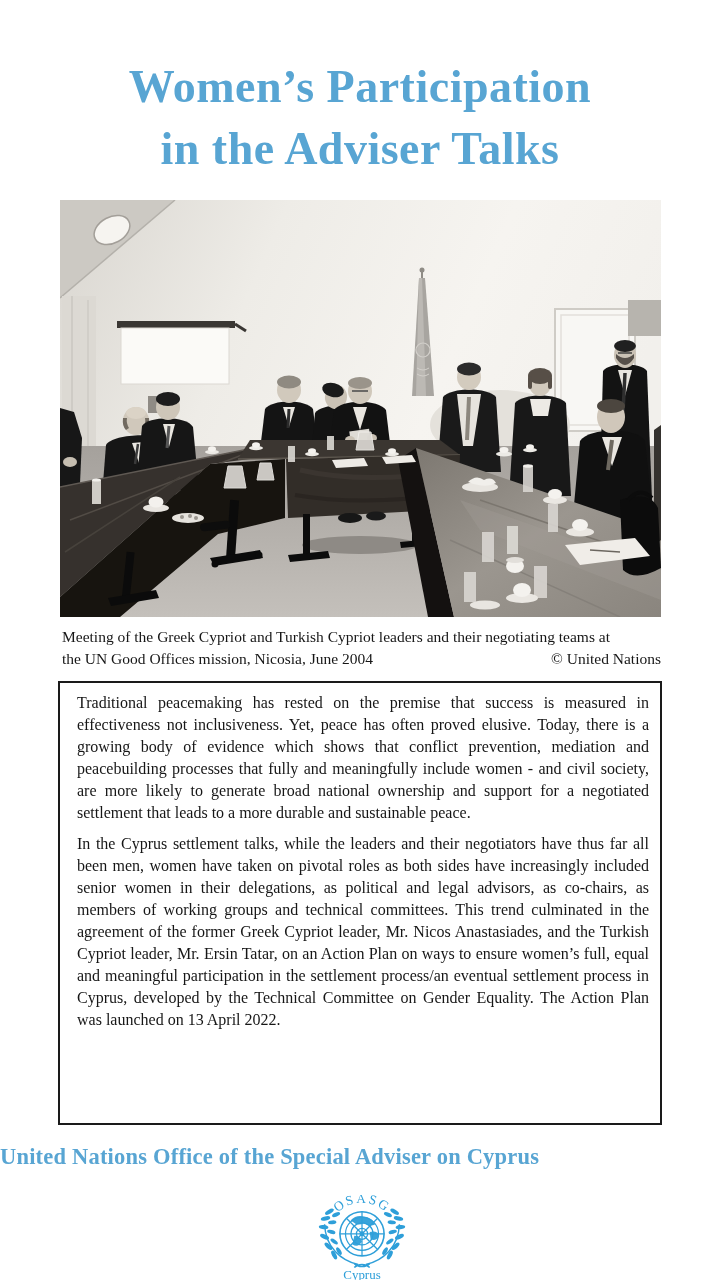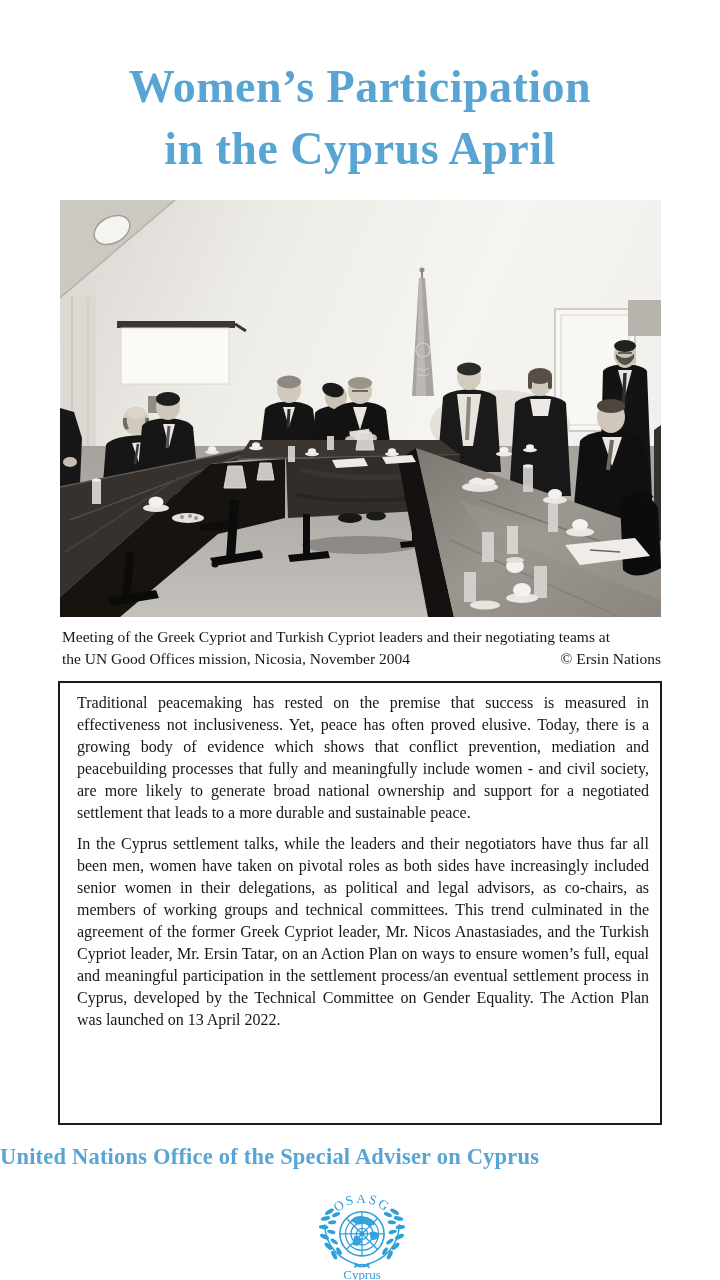--- a/index.html
+++ b/index.html
@@ -48,21 +48,21 @@
   .logo-arc-text{fill:var(--logo-blue);font-family:"Liberation Serif",serif;font-size:14px;letter-spacing:2px;}
   .logo-cyprus{fill:var(--logo-blue);font-family:"Liberation Serif",serif;font-size:13.5px;}
 </style>
 </head>
 <body>
 
 <div class="page">
 
   <h1 class="title">
     <span>Women’s Participation</span>
-    <span>in the Cyprus April</span>
+    <span>in the Adviser Talks</span>
   </h1>
 
   <div class="photo">
     <svg viewBox="0 0 601 417" preserveAspectRatio="none">
       <defs>
         <linearGradient id="wallG" x1="0" y1="0" x2="1" y2="0.3">
           <stop offset="0" stop-color="#d9d6d0"></stop>
           <stop offset="0.35" stop-color="#eeece7"></stop>
           <stop offset="0.7" stop-color="#f6f4f0"></stop>
           <stop offset="1" stop-color="#f2f0ec"></stop>
@@ -285,22 +285,22 @@
         <ellipse cx="462" cy="390" rx="9" ry="7" fill="#f4f2ee"></ellipse>
         <ellipse cx="425" cy="405" rx="15" ry="4.5" fill="#e8e5e0"></ellipse>
         <rect x="404" y="372" width="12" height="30" fill="#d8d5d0" opacity="0.9"></rect>
       </g>
     </svg>
   </div>
 
   <div class="caption">
     <div>Meeting of the Greek Cypriot and Turkish Cypriot leaders and their negotiating teams at</div>
     <div class="caption-row">
-      <span>the UN Good Offices mission, Nicosia, November 2004</span>
-      <span>© Ersin Nations</span>
+      <span>the UN Good Offices mission, Nicosia, June 2004</span>
+      <span>© United Nations</span>
     </div>
   </div>
 
   <div class="textbox">
     <p>Traditional peacemaking has rested on the premise that success is measured in effectiveness not inclusiveness. Yet, peace has often proved elusive. Today, there is a growing body of evidence which shows that conflict prevention, mediation and peacebuilding processes that fully and meaningfully include women - and civil society, are more likely to generate broad national ownership and support for a negotiated settlement that leads to a more durable and sustainable peace.</p>
     <p>In the Cyprus settlement talks, while the leaders and their negotiators have thus far all been men, women have taken on pivotal roles as both sides have increasingly included senior women in their delegations, as political and legal advisors, as co-chairs, as members of working groups and technical committees. This trend culminated in the agreement of the former Greek Cypriot leader, Mr. Nicos Anastasiades, and the Turkish Cypriot leader, Mr. Ersin Tatar, on an Action Plan on ways to ensure women’s full, equal and meaningful participation in the settlement process/an eventual settlement process in Cyprus, developed by the Technical Committee on Gender Equality. The Action Plan was launched on 13 April 2022.</p>
   </div>
 
   <div class="footer-org">United Nations Office of the Special Adviser on Cyprus</div>
 

